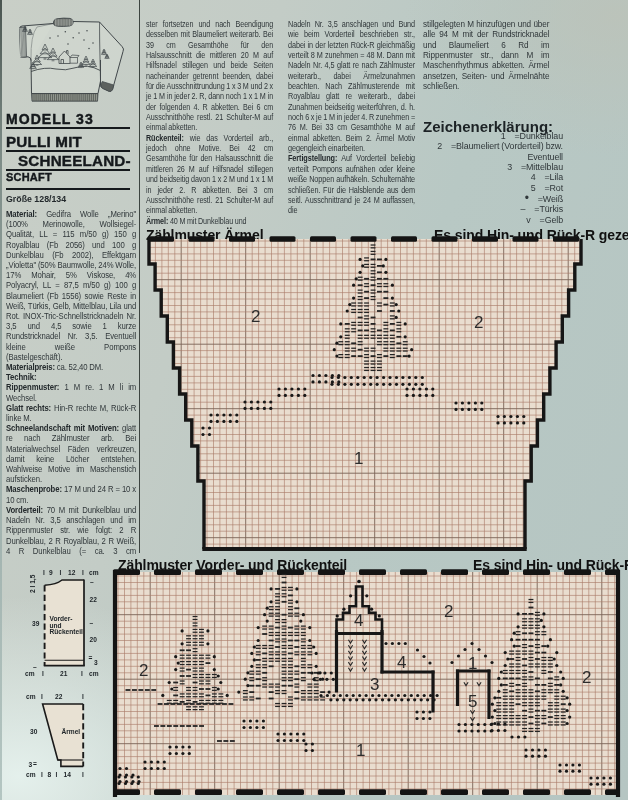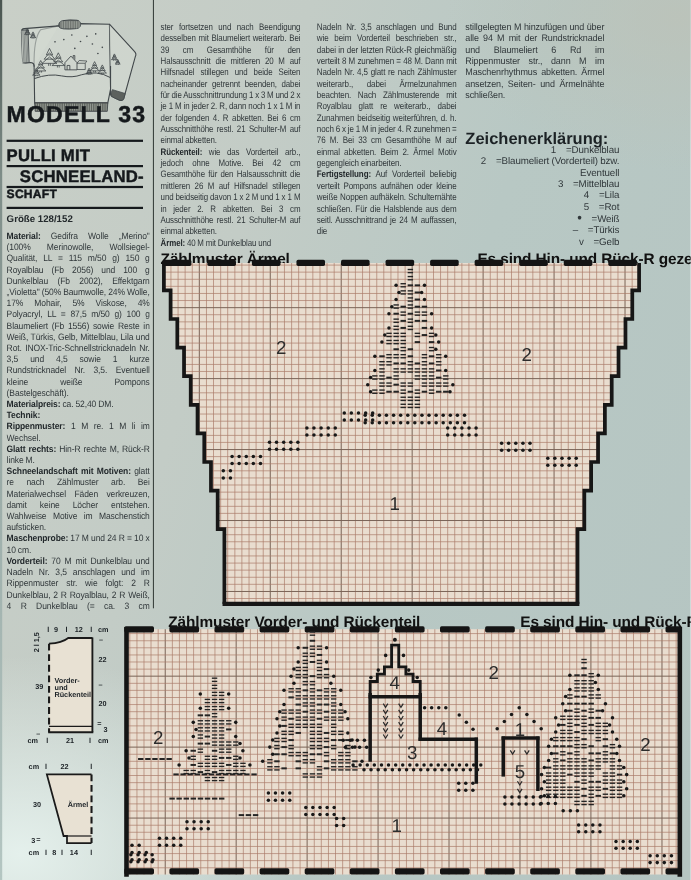--- a/index.html
+++ b/index.html
@@ -102,29 +102,29 @@
         <circle cx="73.2" cy="37.7" r="0.75" fill="#41474a"></circle>
         <circle cx="89" cy="48.6" r="0.75" fill="#41474a"></circle>
         <circle cx="58" cy="36" r="0.75" fill="#41474a"></circle>
         <circle cx="79" cy="33" r="0.75" fill="#41474a"></circle>
         <circle cx="68" cy="44" r="0.75" fill="#41474a"></circle>
         <circle cx="50" cy="38" r="0.75" fill="#41474a"></circle>
         <circle cx="93" cy="43" r="0.75" fill="#41474a"></circle>
         <circle cx="84" cy="40" r="0.75" fill="#41474a"></circle>
       </g>
     </svg>
-    <div style="position:absolute;left:6px;top:93px;font-size:21px;font-weight:bold;color:#15191c;letter-spacing:1.05px;-webkit-text-stroke:0.45px #15191c;">MODELL 33</div>
+    <div style="position:absolute;left:6px;top:111px;font-size:14px;font-weight:bold;color:#15191c;letter-spacing:1.05px;-webkit-text-stroke:0.45px #15191c;">MODELL 33</div>
     <div style="position:absolute;left:6px;top:127px;width:124px;height:1.7px;background:#15191c;"></div>
     <div style="position:absolute;left:6px;top:133px;font-size:15.2px;font-weight:bold;color:#15191c;letter-spacing:0.2px;-webkit-text-stroke:0.4px #15191c;">PULLI MIT</div>
     <div style="position:absolute;left:6px;top:150px;width:124px;height:1.5px;background:#15191c;"></div>
     <div style="position:absolute;left:6px;top:152px;font-size:15.2px;font-weight:bold;color:#15191c;letter-spacing:0.2px;margin-left:12px;-webkit-text-stroke:0.4px #15191c;">SCHNEELAND-</div>
     <div style="position:absolute;left:6px;top:169px;width:124px;height:1.5px;background:#15191c;"></div>
     <div style="position:absolute;left:6px;top:171px;font-size:11px;font-weight:bold;color:#15191c;letter-spacing:0.2px;-webkit-text-stroke:0.4px #15191c;">SCHAFT</div>
     <div style="position:absolute;left:6px;top:188px;width:124px;height:1.5px;background:#15191c;"></div>
-    <div style="position:absolute;left:6px;top:193.5px;font-size:8.8px;font-weight:bold;color:#23292c;">Größe 128/152</div>
+    <div style="position:absolute;left:6px;top:193.5px;font-size:8.8px;font-weight:bold;color:#23292c;">Größe 128/134</div>
     <div class="txt" style="left:5.5px;top:209px;width:141px;transform:scaleX(0.923);font-size:8.4px;line-height:10.2px;max-height:347px;overflow:hidden;">
       <p><b>Material:</b> Gedifra Wolle „Merino" (100% Merinowolle, Wollsiegel-Qualität, LL = 115 m/50 g) 150 g Royalblau (Fb 2056) und 100 g Dunkelblau (Fb 2002), Effektgarn „Violetta" (50% Baumwolle, 24% Wolle, 17% Mohair, 5% Viskose, 4% Polyacryl, LL = 87,5 m/50 g) 100 g Blaumeliert (Fb 1556) sowie Reste in Weiß, Türkis, Gelb, Mittelblau, Lila und Rot. INOX-Tric-Schnellstricknadeln Nr. 3,5 und 4,5 sowie 1 kurze Rundstricknadel Nr. 3,5. Eventuell kleine weiße Pompons (Bastelgeschäft).</p>
       <p><b>Materialpreis:</b> ca. 52,40 DM.</p>
       <p><b>Technik:</b></p>
       <p><b>Rippenmuster:</b> 1 M re. 1 M li im Wechsel.</p>
       <p><b>Glatt rechts:</b> Hin-R rechte M, Rück-R linke M.</p>
       <p><b>Schneelandschaft mit Motiven:</b> glatt re nach Zählmuster arb. Bei Materialwechsel Fäden verkreuzen, damit keine Löcher entstehen. Wahlweise Motive im Maschenstich aufsticken.</p>
       <p><b>Maschenprobe:</b> 17 M und 24 R = 10 x 10 cm.</p>
       <p><b>Vorderteil:</b> 70 M mit Dunkelblau und Nadeln Nr. 3,5 anschlagen und im Rippenmuster str. wie folgt: 2 R Dunkelblau, 2 R Royalblau, 2 R Weiß, 4 R Dunkelblau (= ca. 3 cm Bundhöhe), dabei in der letzten Rück-R gleichmäßig verteilt 4 M zunehmen = 74 M. Mit Nadeln Nr. 4,5 glatt re weiterarb. Ab 15 cm Gesamthöhe Arbeit nach Zählmu-</p>
     </div>
@@ -147,21 +147,21 @@
       <div style="padding-left:27px;">Eventuell</div>
       <div><span style="display:inline-block;width:13px;">3</span><span style="display:inline-block;width:14px;">=</span>Mittelblau</div>
       <div><span style="display:inline-block;width:13px;">4</span><span style="display:inline-block;width:14px;">=</span>Lila</div>
       <div><span style="display:inline-block;width:13px;">5</span><span style="display:inline-block;width:14px;">=</span>Rot</div>
       <div><span style="display:inline-block;width:13px;"><span style="font-size:12px;">•</span></span><span style="display:inline-block;width:14px;">=</span>Weiß</div>
       <div><span style="display:inline-block;width:13px;">–</span><span style="display:inline-block;width:14px;">=</span>Türkis</div>
       <div><span style="display:inline-block;width:13px;">v</span><span style="display:inline-block;width:14px;">=</span>Gelb</div>
     </div>
     <div class="cap" style="left:146px;top:227px;">Zählmuster Ärmel</div>
     <div class="cap" style="left:434px;top:227px;">Es sind Hin- und Rück-R gezeichnet!</div>
-    <div class="cap" style="left:118px;top:557px;margin-left:35px;">Zählmuster Vorder- und Rückenteil</div>
+    <div class="cap" style="left:118px;top:557px;">Zählmuster Vorder- und Rückenteil</div>
     <div class="cap" style="left:473px;top:557px;">Es sind Hin- und Rück-R gezeichnet!</div>
     <svg style="position:absolute;left:0;top:0;" width="628" height="800" viewBox="0 0 628 800">
       <path d="M149.0 239.0 L581.0 239.0 L581.0 264.0 L574.8 264.0 L574.8 290.0 L568.6 290.0 L568.6 316.0 L562.3 316.0 L562.3 342.0 L556.1 342.0 L556.1 368.0 L549.9 368.0 L549.9 394.0 L543.7 394.0 L543.7 420.0 L537.4 420.0 L537.4 446.0 L531.2 446.0 L531.2 481.0 L525.0 481.0 L525.0 549.0 L204.0 549.0 L204.0 481.0 L197.9 481.0 L197.9 446.0 L191.8 446.0 L191.8 420.0 L185.7 420.0 L185.7 394.0 L179.6 394.0 L179.6 368.0 L173.4 368.0 L173.4 342.0 L167.3 342.0 L167.3 316.0 L161.2 316.0 L161.2 290.0 L155.1 290.0 L155.1 264.0 L149.0 264.0 Z" fill="#e9ddcf"></path>
       <clipPath id="tcclip">
         <path d="M149.0 239.0 L581.0 239.0 L581.0 264.0 L574.8 264.0 L574.8 290.0 L568.6 290.0 L568.6 316.0 L562.3 316.0 L562.3 342.0 L556.1 342.0 L556.1 368.0 L549.9 368.0 L549.9 394.0 L543.7 394.0 L543.7 420.0 L537.4 420.0 L537.4 446.0 L531.2 446.0 L531.2 481.0 L525.0 481.0 L525.0 549.0 L204.0 549.0 L204.0 481.0 L197.9 481.0 L197.9 446.0 L191.8 446.0 L191.8 420.0 L185.7 420.0 L185.7 394.0 L179.6 394.0 L179.6 368.0 L173.4 368.0 L173.4 342.0 L167.3 342.0 L167.3 316.0 L161.2 316.0 L161.2 290.0 L155.1 290.0 L155.1 264.0 L149.0 264.0 Z"></path>
       </clipPath>
       <g clip-path="url(#tcclip)" opacity="0.8">
         <line x1="149.0" y1="239.0" x2="149.0" y2="549.0" stroke="#99624e" stroke-width="0.62"></line>
         <line x1="155.4" y1="239.0" x2="155.4" y2="549.0" stroke="#99624e" stroke-width="0.62"></line>
         <line x1="161.9" y1="239.0" x2="161.9" y2="549.0" stroke="#99624e" stroke-width="0.62"></line>

